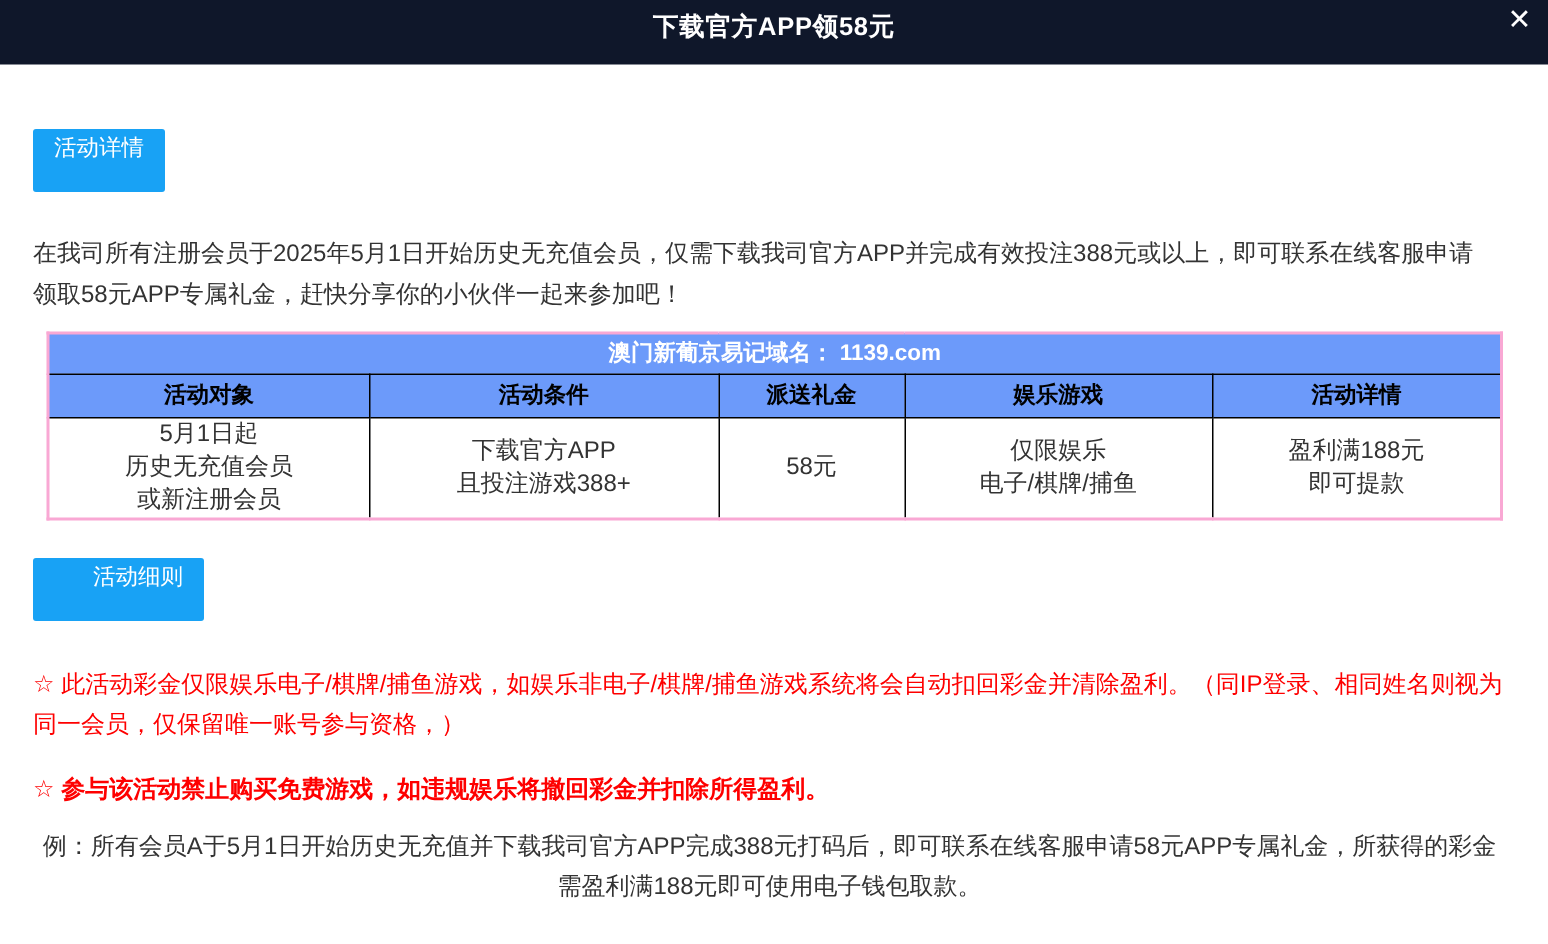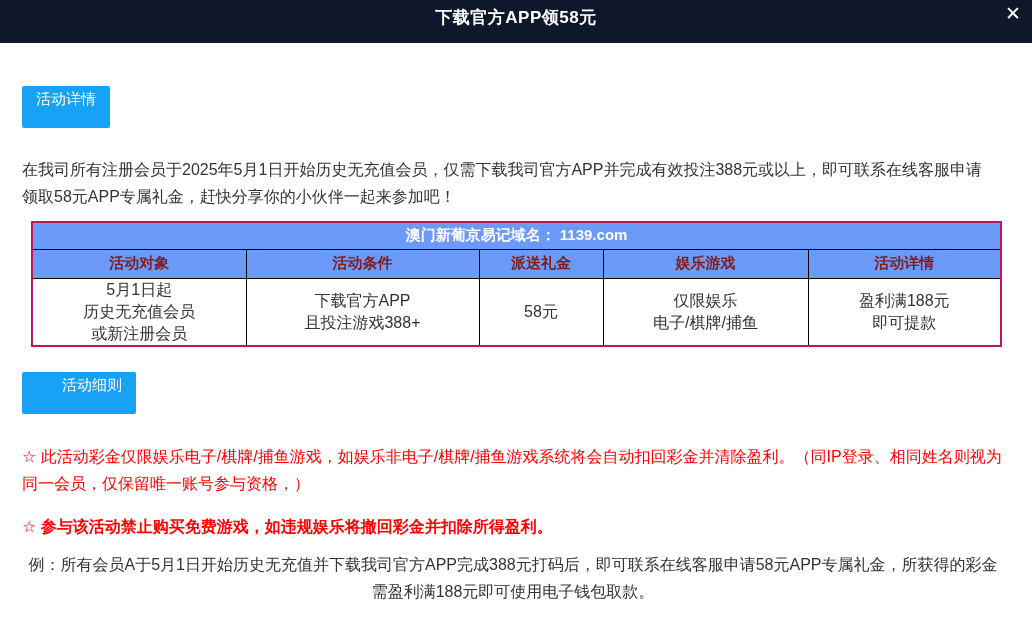--- a/index.html
+++ b/index.html
@@ -63,38 +63,38 @@
   .rule  { color: #fe0000; }
   .rule-1 { margin: 29px 28px 0 22px; }
   .rule-2 { margin: 16px 28px 0 22px; font-weight: bold; }
   .example { margin: 11px 28px 0 22px; text-align: center; }
 
   
   table.promo {
     border-collapse: collapse;
     width: 969px;
     margin: 11px 4px 0 31px;
-    border: 2px solid #be185d;
+    border: 2px solid #f9a8d4;
     table-layout: fixed;
   }
   table.promo td, table.promo th {
     border: 1px solid #000000;
     text-align: center;
     vertical-align: middle;
   }
   .caption-row td {
     background: #6c9afa;
     color: #ffffff;
     font-weight: bold;
     font-size: 15px;
     height: 27px;
   }
   .head-row th {
     background: #6c9afa;
-    color: #7f1d1d;
+    color: #000000;
     font-weight: bold;
     font-size: 15px;
     height: 29px;
   }
   .body-row td {
     background: #ffffff;
     color: #333333;
     font-size: 16px;
     line-height: 22px;
     height: 66px;

